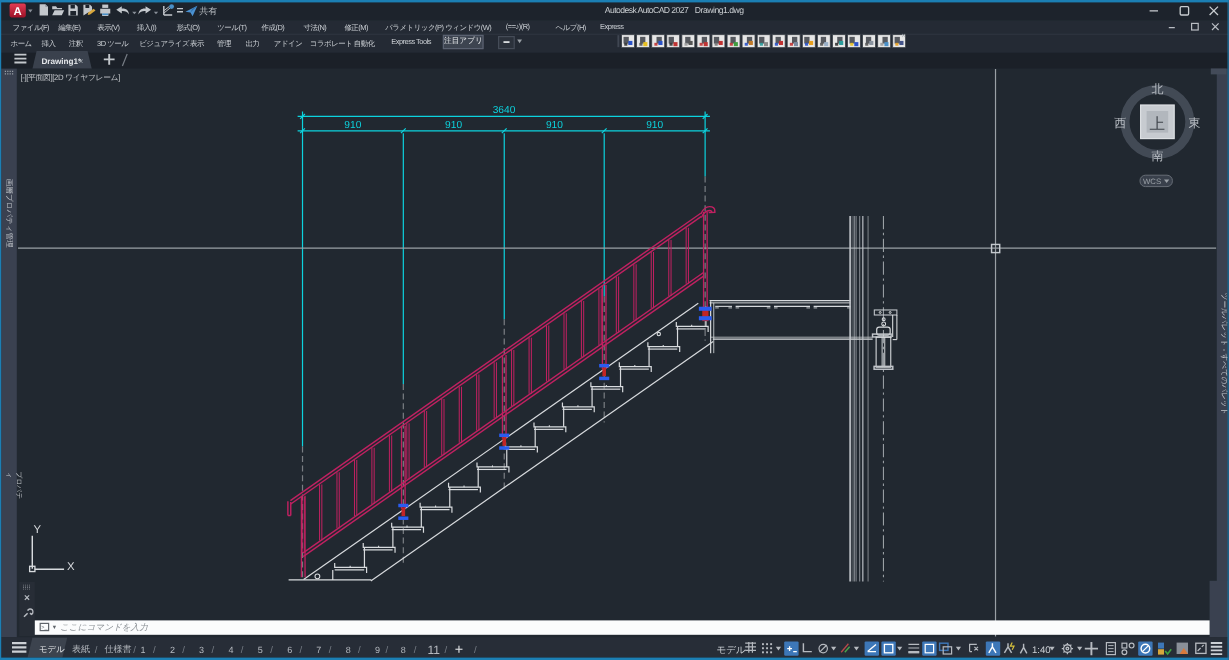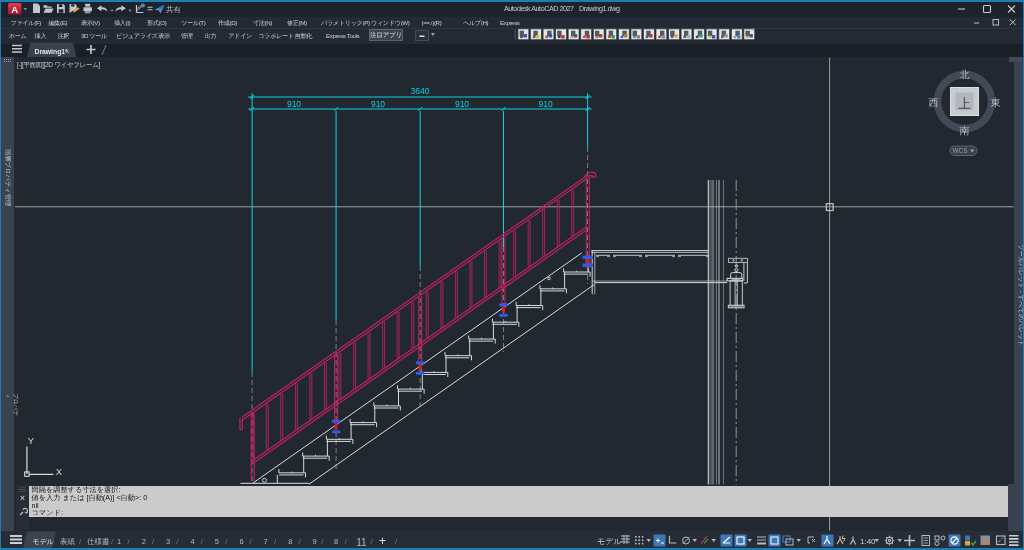--- a/index.html
+++ b/index.html
@@ -264,21 +264,25 @@
   <div class="abs" style="left:1009px;top:56px;width:13px;height:6px;background:#434b59"></div>
   <div class="abs vtext" style="left:1015.5px;top:244px;height:110px">ツールパレット - すべてのパレット</div>
 
   <div class="abs" style="left:16px;top:484.5px;width:13px;height:45px;background:#272d36;color:#b6bac0;text-align:center">
      <div style="font-size:4.5px;letter-spacing:0.5px;line-height:2.5px;margin-top:3px">∶∶∶∶<br>∶∶∶∶</div>
      <div style="font-size:8.5px;line-height:10px;font-weight:bold">×</div>
      <svg width="10" height="10" style="margin-top:1px">
         <path d="M2,8 l3,-3 m0,-2.2 a2.4,2.4 0 1,1 3.2,3.2 l-1.2,-1" stroke="#b6bac0" stroke-width="1.3" fill="none"></path>
       </svg>
   </div>
-  <div class="abs cmdhist">間隔を調整する寸法を選択:<br>値を入力 または [自動(A)] &lt;自動&gt;: 0<br>nil<br>コマンド:</div>
+  <div class="abs cmdin">
+    <span class="abs" style="left:4px;top:2.5px;width:8px;height:6.5px;border:1px solid #60656b;font-style:normal;font-size:4.5px;line-height:6px;color:#60656b;text-align:center">&gt;_</span>
+    <span class="abs" style="left:15px;top:0;font-style:normal;color:#60656b;font-size:5.5px">▾</span>
+    <span class="abs" style="left:21px;top:0">ここにコマンドを入力</span>
+  </div>
 
   <div class="abs bar-title"></div>
   <div class="abs bar-menu"></div>
   <div class="abs bar-ribbon"></div>
   <div class="abs bar-tabs"></div>
 
   <svg class="abs" style="left:0;top:0" width="1024" height="17">
     <defs>
         <linearGradient id="alogo" x1="0" y1="0" x2="0" y2="1">
 <stop offset="0" stop-color="#e23b52"></stop>

